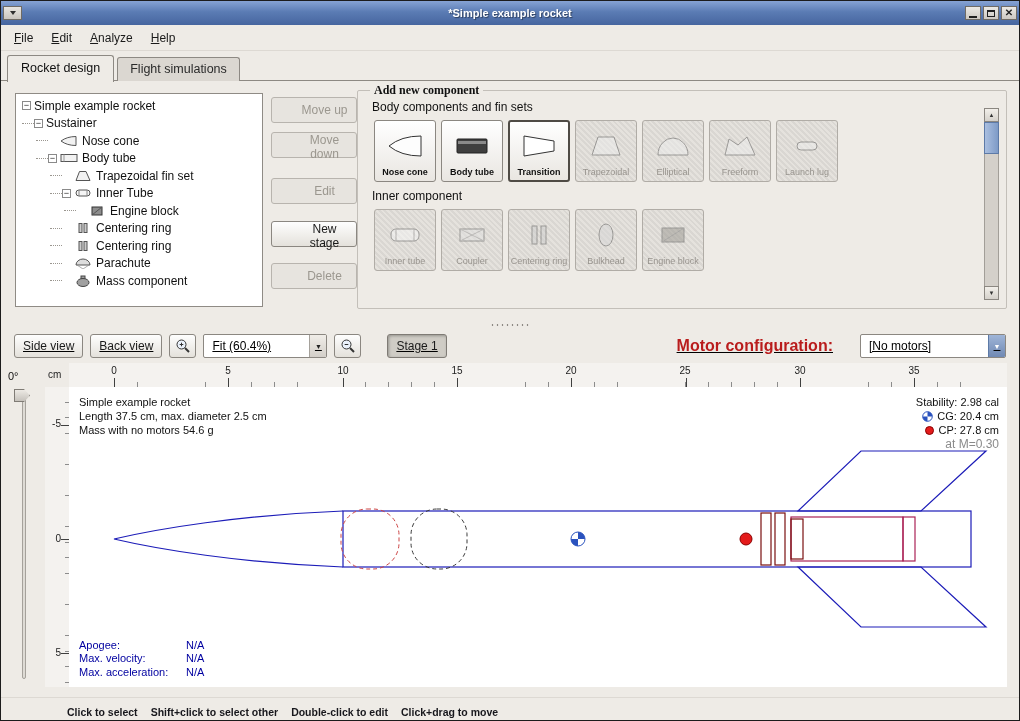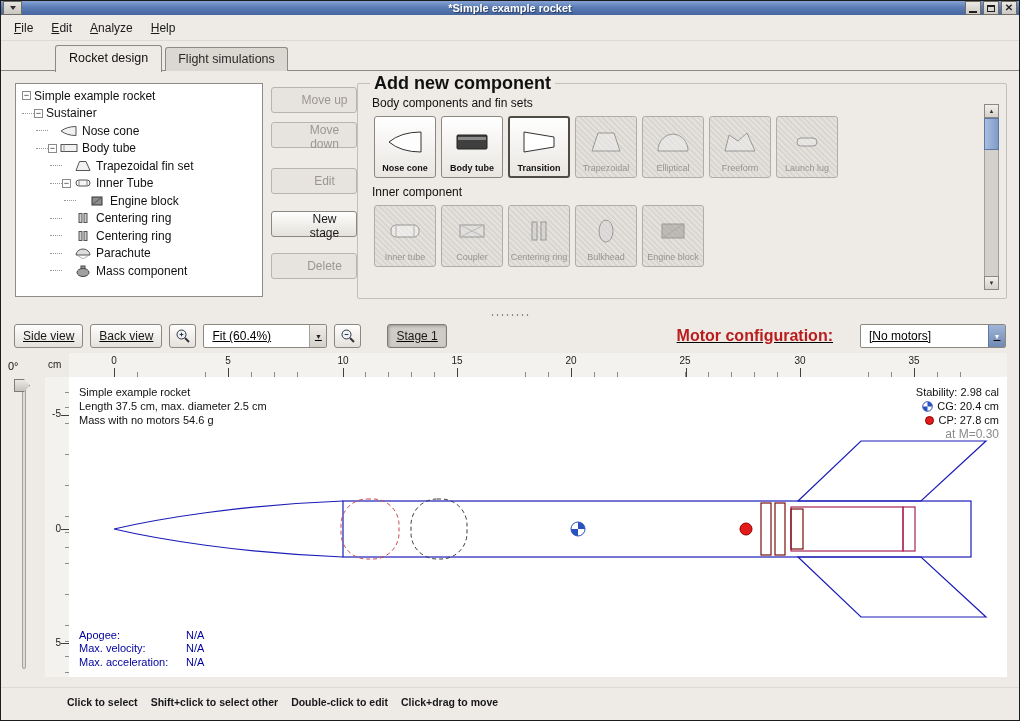--- a/index.html
+++ b/index.html
@@ -1,21 +1,21 @@
 <!DOCTYPE html>
 <html><head>
 <meta charset="utf-8">
 <style>
   * { box-sizing: border-box; }
   body { margin:0; background:#9a9a9a; font-family:"Liberation Sans",sans-serif; }
   .window { position:relative; width:1020px; height:721px; border:1px solid #1c1c1c;
             background:#eeebe6; display:flex; flex-direction:column; overflow:hidden; }
 
   
-  .titlebar { height:14px; flex:none; display:flex; align-items:center; padding:0 2px;
+  .titlebar { height:24px; flex:none; display:flex; align-items:center; padding:0 2px;
               background:linear-gradient(180deg,#86a3d4 0%,#5b7cb4 45%,#46659f 100%); position:relative; }
   .tb-menu { width:19px; height:14px; background:linear-gradient(#e8e6e1,#c9c5bf);
              border:1px solid #6f6b65; display:flex; align-items:center; justify-content:center; }
   .tb-menu-arrow { width:0; height:0; border-left:3px solid transparent; border-right:3px solid transparent;
                    border-top:4px solid #2f2f2f; }
   .tb-title { position:absolute; left:0; right:0; text-align:center; font-size:11px; font-weight:bold;
               color:#fff; text-shadow:1px 1px 1px rgba(0,0,0,.45); pointer-events:none; }
   .tb-controls { margin-left:auto; display:flex; gap:2px; }
   .tb-btn { width:16px; height:14px; background:linear-gradient(#ebe9e4,#ccc8c2); border:1px solid #6f6b65;
             display:flex; align-items:center; justify-content:center; }
@@ -26,21 +26,21 @@
   
   .menubar { height:26px; flex:none; display:flex; align-items:center; padding:0 4px;
              border-bottom:1px solid #ddd9d3; }
   .menu-item { padding:4px 9px; font-size:12px; color:#1a1a1a; cursor:default; }
   .mn { text-decoration:underline; }
 
   .tabrow { height:30px; flex:none; display:flex; align-items:flex-end; padding-left:6px; position:relative; }
   .tabrow::after { content:""; position:absolute; left:0; right:0; bottom:0; height:1px; background:#8d8983; }
   .tab { position:relative; z-index:2; background:#dbd7d1; border:1px solid #8d8983; border-bottom:none;
          border-radius:3px 3px 0 0; padding:4px 12px 5px; font-size:12.5px; margin-right:3px; color:#2a2a2a; }
-  .tab.active { background:#eeebe6; padding:5px 13px 7px; margin-bottom:-1px; color:#111;margin-left:48px; }
+  .tab.active { background:#eeebe6; padding:5px 13px 7px; margin-bottom:-1px; color:#111; }
 
   
   .toppanel { height:240px; flex:none; position:relative; }
 
   .tree { position:absolute; left:14px; top:12px; width:248px; height:214px; background:#fff;
           border:1px solid #8f8b85; padding:3px 2px; font-size:12px; overflow:hidden; }
   .trow { display:flex; align-items:center; height:17.5px; white-space:nowrap; }
   .guide { width:12px; height:1px; border-top:1px dotted #9a968f; flex:none; }
   .exp { width:9px; height:9px; border:1px solid #8a8a8a; background:#fff; color:#222; font-size:9px;
          line-height:6px; text-align:center; flex:none; margin-right:3px; }
@@ -53,21 +53,21 @@
   .btn { background:linear-gradient(#fefefe,#e4e1db); border:1px solid #8b8781; border-radius:3px;
          color:#1a1a1a; font-family:inherit; font-size:12px; padding:0 8px; cursor:pointer; }
   .btn.disabled { background:#e7e4df; color:#9b978f; border-color:#b8b4ae; }
 
   .actions { position:absolute; left:270px; top:16px; width:86px; display:flex; flex-direction:column; }
   .abtn { height:26px; width:86px;padding-left:29px; }
   .m9 { margin-top:9px; } .m20 { margin-top:20px; } .m17 { margin-top:17px; } .m16 { margin-top:16px; }
 
   .palette { position:absolute; left:356px; top:2px; width:650px; height:226px; margin:0;
              border:1px solid #c3bfb9; border-radius:2px; padding:0 10px 6px 10px; }
-  .palette legend { font-size:18px; font-weight:bold; padding:0 4px; margin-left:2px; color:#111; }
+  .palette legend { font-size:12px; font-weight:bold; padding:0 4px; margin-left:2px; color:#111;font-family:Liberation Serif, serif; }
   .psec { font-size:12px; font-weight:normal; margin:2px 0 6px 4px; color:#111; }
   .psec.second { margin-top:7px; }
   .prow { display:flex; gap:5px; margin-left:6px; }
   .pbtn { width:62px; height:62px; display:flex; flex-direction:column; align-items:center;
           justify-content:flex-end; padding:3px 1px; background:linear-gradient(#ffffff,#e9e6e1);
           border:1px solid #8b8781; border-radius:3px; font-family:inherit; cursor:pointer; }
   .pbtn .picon { flex:1; display:flex; align-items:center; justify-content:center; }
   .plabel { font-size:9px; font-weight:bold; color:#111; line-height:1.1; text-align:center; }
   .pbtn.disabled { background:#e5e2dd; background-image:repeating-linear-gradient(45deg,rgba(0,0,0,.05) 0 2px,transparent 2px 4px);
                    border-color:#b0aca6; }

